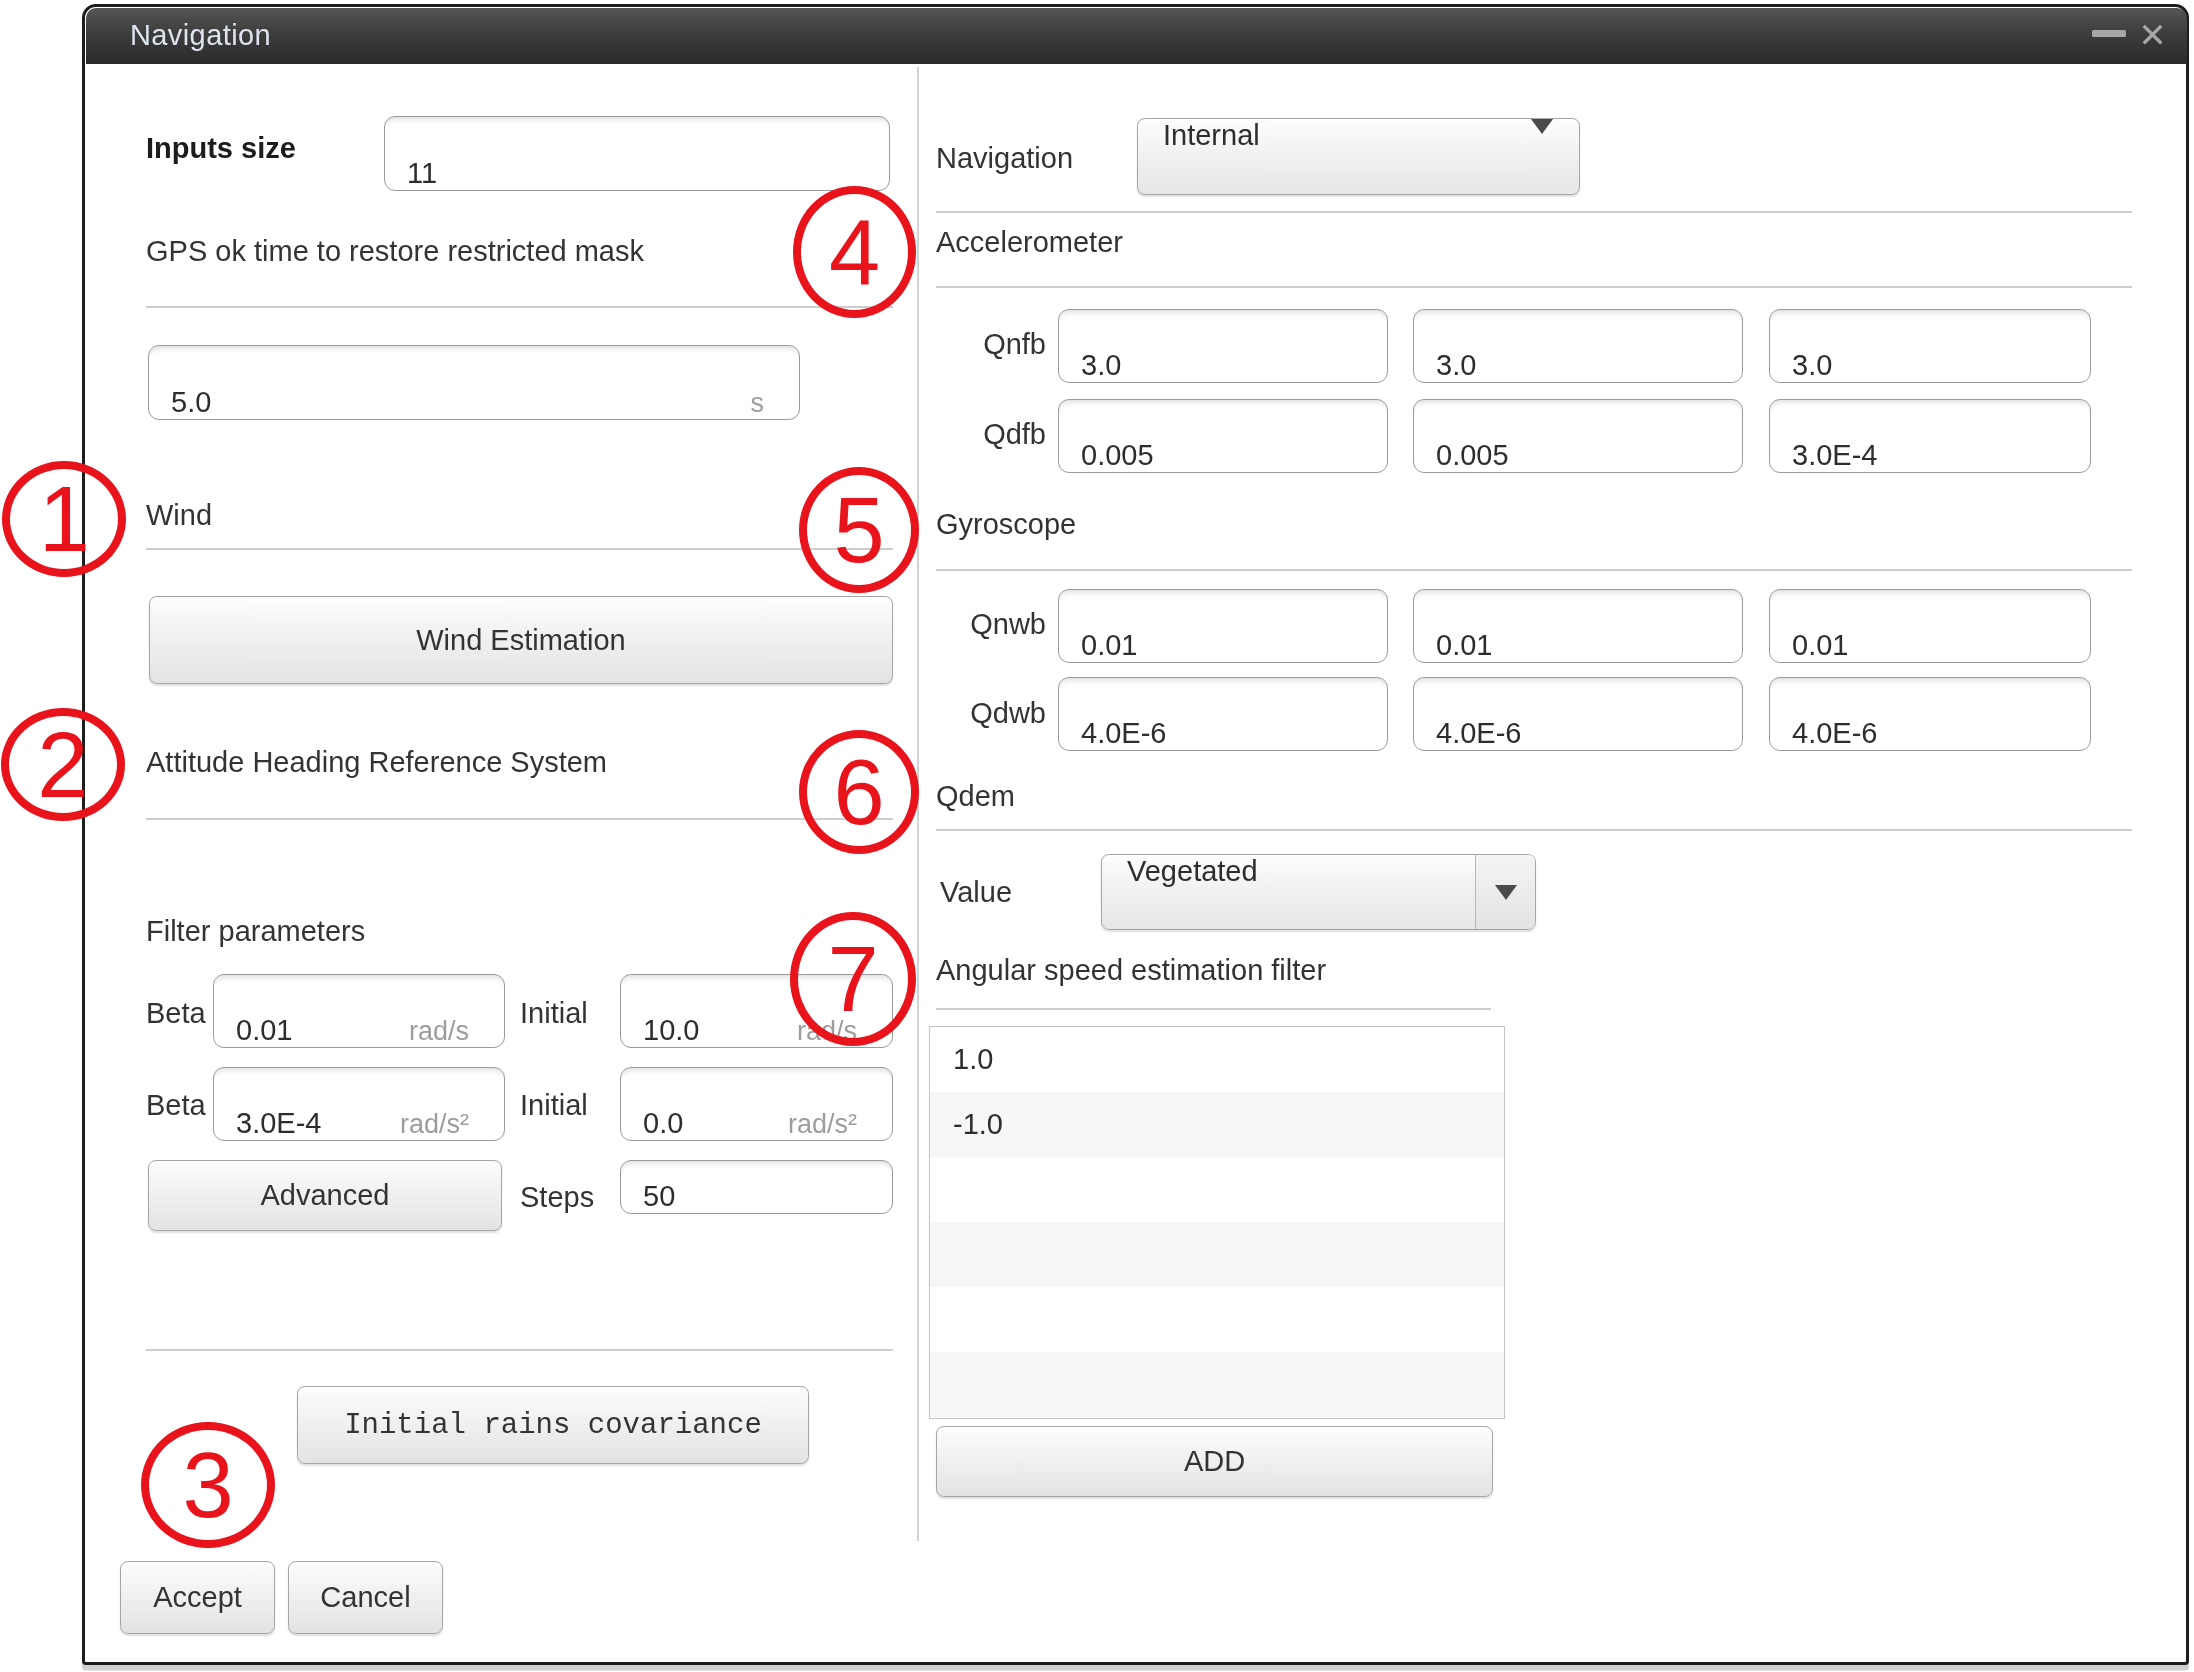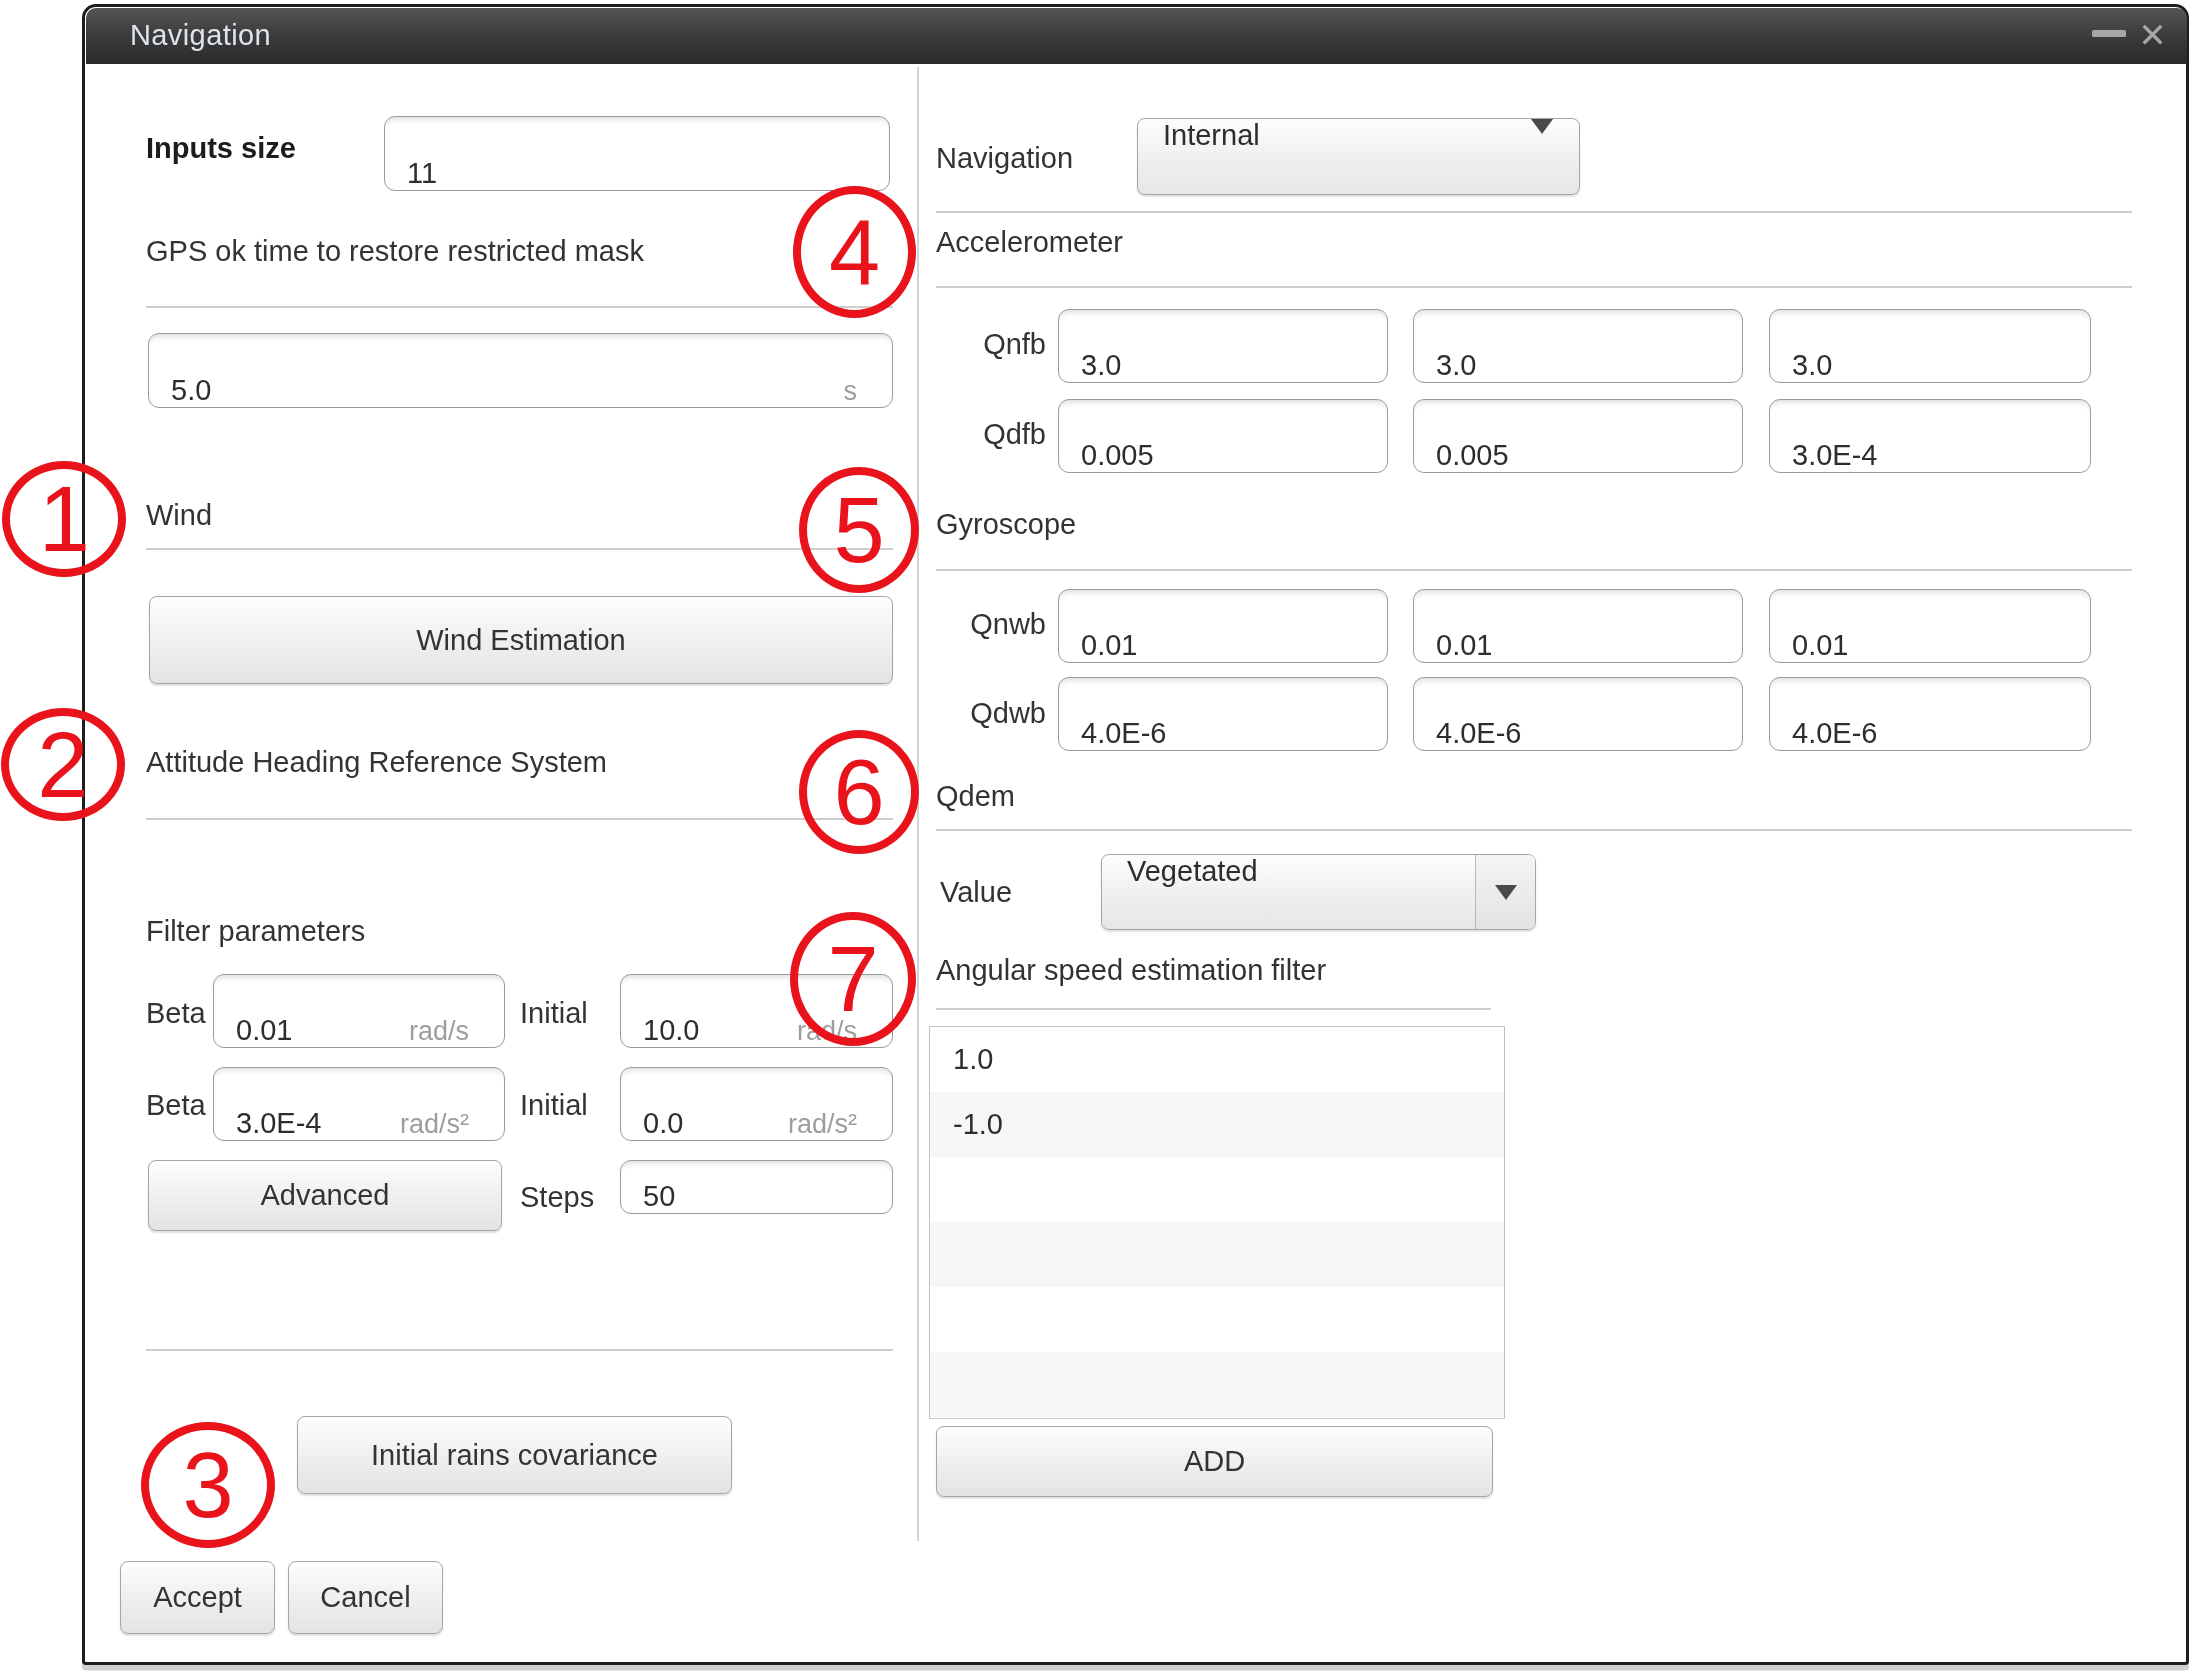--- a/index.html
+++ b/index.html
@@ -71,21 +71,21 @@
   </div>
   <div class="divider"></div>
 
   <span class="lbl b" style="left:146px;top:130px;">Inputs size</span>
   <div class="ibox" style="left:384px;top:116px;width:506px;height:75px;">
     <span class="val">11</span>
   </div>
 
   <span class="lbl" style="left:146px;top:233px;">GPS ok time to restore restricted mask</span>
   <div class="rule" style="left:146px;top:306px;width:747px;"></div>
-  <div class="ibox" style="left:148px;top:333px;width:745px;height:75px;">
+  <div class="ibox" style="left:148px;top:345px;width:652px;height:75px;">
     <span class="val">5.0</span>
     <span class="unit">s</span>
   </div>
 
   <span class="lbl" style="left:146px;top:497px;">Wind</span>
   <div class="rule" style="left:146px;top:548px;width:747px;"></div>
   <div class="btn" style="left:149px;top:596px;width:744px;height:88px;">Wind Estimation</div>
 
   <span class="lbl" style="left:146px;top:744px;">Attitude Heading Reference System</span>
   <div class="rule" style="left:146px;top:818px;width:747px;"></div>
@@ -115,21 +115,21 @@
   </div>
 
   <div class="btn" style="left:148px;top:1160px;width:354px;height:71px;">Advanced</div>
   <span class="lbl" style="left:520px;top:1179px;">Steps</span>
   <div class="ibox" style="left:620px;top:1160px;width:273px;height:54px;">
     <span class="val">50</span>
   </div>
 
   <div class="rule" style="left:146px;top:1349px;width:747px;"></div>
 
-  <div class="btn" style="left:297px;top:1416px;width:435px;height:78px;">Initial rains covariance</div>
+  <div class="btn" style="left:297px;top:1386px;width:512px;height:78px;font-family:Liberation Mono, monospace;">Initial rains covariance</div>
 
   <div class="btn" style="left:120px;top:1561px;width:155px;height:73px;">Accept</div>
   <div class="btn" style="left:288px;top:1561px;width:155px;height:73px;">Cancel</div>
 
   <span class="lbl" style="left:936px;top:140px;">Navigation</span>
   <div class="dd" style="left:1137px;top:118px;width:443px;height:77px;">
     <span class="dd-text">Internal</span>
     <span class="tri"></span>
   </div>
 

